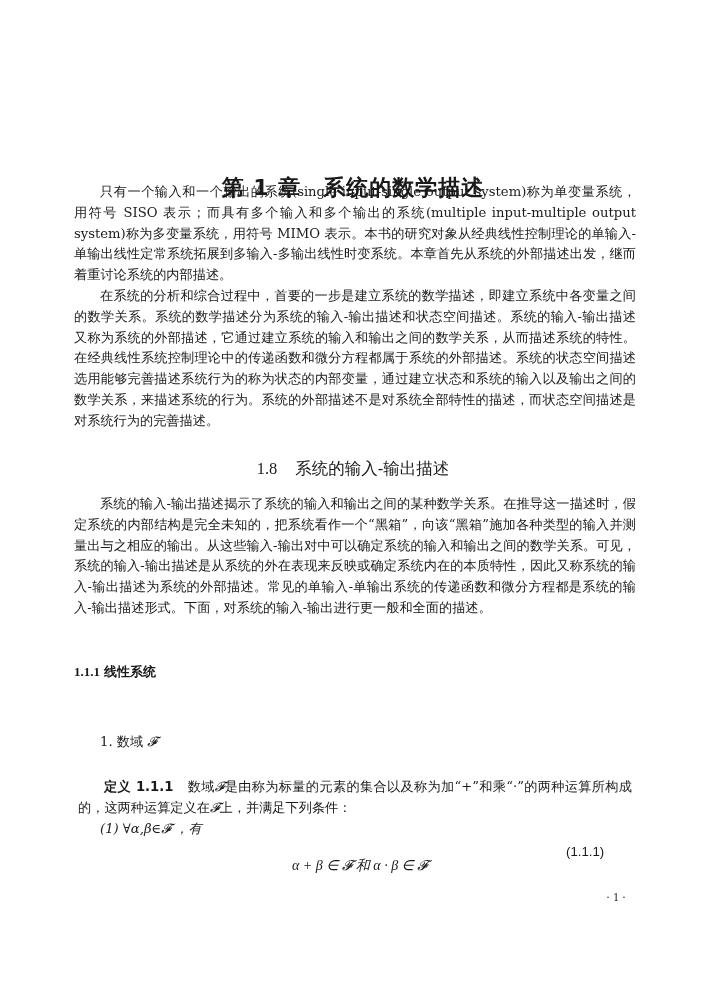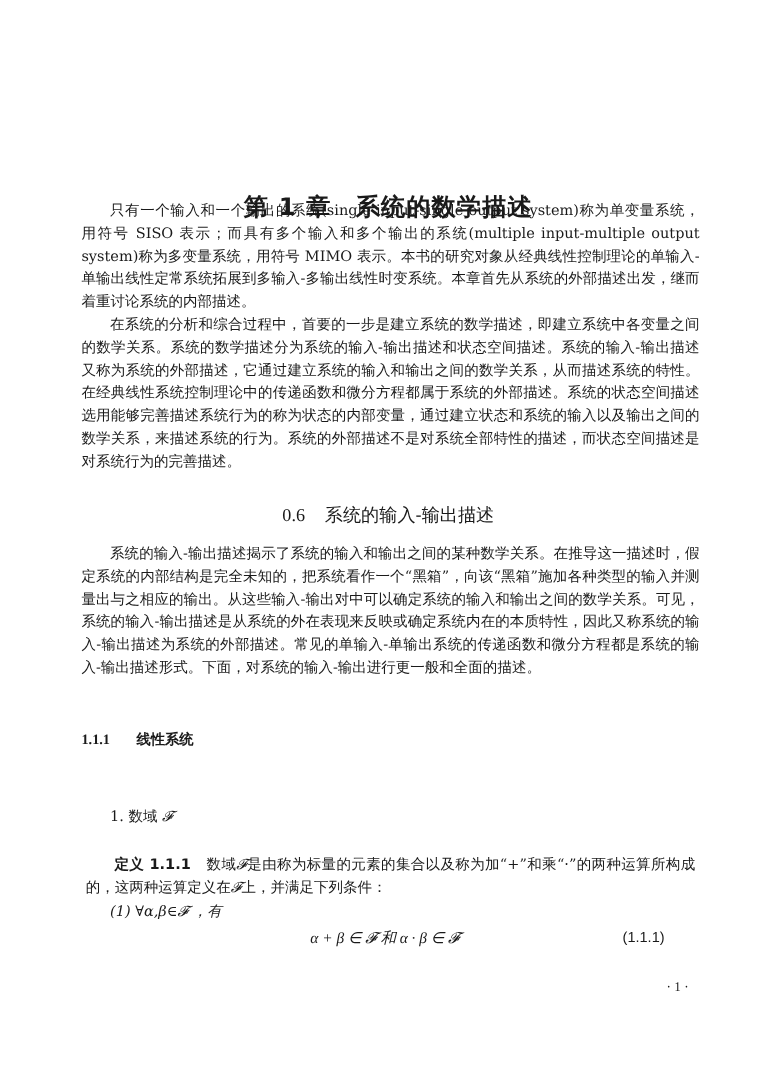--- a/index.html
+++ b/index.html
@@ -10,49 +10,49 @@
          font-size: 22px; font-weight: bold; letter-spacing: 1px; font-family: "DejaVu Sans", sans-serif; margin-top: 35px; }
   .chapter-title .num { margin-right: 22px; }
   .para { position: absolute; left: 74px; width: 562px; font-size: 13.2px; line-height: 20.8px;
           text-align: justify; text-indent: 26px; }
   .para p { margin: 0; text-indent: 26px; }
   .section-title { position: absolute; top: 458px; left: 0; width: 706px; text-align: center;
           font-size: 16.5px; }
   .section-title .num { margin-right: 18px; font-family: "Liberation Serif", serif; }
   .subsection { position: absolute; top: 663px; left: 74px; font-size: 13px; font-weight: bold;
           font-family: "DejaVu Sans", sans-serif; }
-  .subsection .num { margin-right: 24px; font-family: "Liberation Serif", serif; font-weight: bold; }
+  .subsection .num { margin-right: 4px; font-family: "Liberation Serif", serif; font-weight: bold; }
   .item-title { position: absolute; top: 733px; left: 100px; font-size: 13.2px; }
   .script-f { font-family: "DejaVu Serif", serif; font-style: italic; }
   .def { position: absolute; top: 773px; left: 74px; width: 562px; font-size: 13.2px; line-height: 20.8px; text-align: justify; }
   .def .first { text-indent: 26px; margin: 4px; }
   .def .label { font-weight: bold; font-family: "DejaVu Sans", sans-serif; margin-right: 14px; }
   .cond1 { position: absolute; top: 820px; left: 100px; font-size: 13.2px; font-style: italic; }
   .eq { position: absolute; top: 844px; left: 0; width: 706px; font-size: 13.2px; }
-  .eq .expr { position: absolute; left: 282px; font-style: italic; font-family: "Liberation Serif", serif; font-size: 14px; }
+  .eq .expr { position: absolute; left: 292px; font-style: italic; font-family: "Liberation Serif", serif; font-size: 14px; margin-top: 13px; }
   .eq .num { position: absolute; left: 566px; font-family: Liberation Sans, sans-serif; }
   .cond2 { position: absolute; top: 866px; left: 100px; font-size: 13.2px; }
   .page-number { position: absolute; top: 890px; left: 606px; font-size: 12px; font-family: "Liberation Serif", serif; }
 </style>
 </head>
 <body>
 
 <div class="page">
 
   <div class="chapter-title">
     <span class="num">第 1 章</span><span>系统的数学描述</span>
   </div>
 
   <div class="para" style="top:182px;">
     <p>只有一个输入和一个输出的系统(single input-single output system)称为单变量系统，用符号 SISO 表示；而具有多个输入和多个输出的系统(multiple input-multiple output system)称为多变量系统，用符号 MIMO 表示。本书的研究对象从经典线性控制理论的单输入-单输出线性定常系统拓展到多输入-多输出线性时变系统。本章首先从系统的外部描述出发，继而着重讨论系统的内部描述。</p>
     <p>在系统的分析和综合过程中，首要的一步是建立系统的数学描述，即建立系统中各变量之间的数学关系。系统的数学描述分为系统的输入-输出描述和状态空间描述。系统的输入-输出描述又称为系统的外部描述，它通过建立系统的输入和输出之间的数学关系，从而描述系统的特性。在经典线性系统控制理论中的传递函数和微分方程都属于系统的外部描述。系统的状态空间描述选用能够完善描述系统行为的称为状态的内部变量，通过建立状态和系统的输入以及输出之间的数学关系，来描述系统的行为。系统的外部描述不是对系统全部特性的描述，而状态空间描述是对系统行为的完善描述。</p>
   </div>
 
   <div class="section-title">
-    <span class="num">0.6</span><span>系统的输入-输出描述</span>
+    <span class="num">1.8</span><span>系统的输入-输出描述</span>
   </div>
 
   <div class="para" style="top:494px;">
     <p>系统的输入-输出描述揭示了系统的输入和输出之间的某种数学关系。在推导这一描述时，假定系统的内部结构是完全未知的，把系统看作一个“黑箱”，向该“黑箱”施加各种类型的输入并测量出与之相应的输出。从这些输入-输出对中可以确定系统的输入和输出之间的数学关系。可见，系统的输入-输出描述是从系统的外在表现来反映或确定系统内在的本质特性，因此又称系统的输入-输出描述为系统的外部描述。常见的单输入-单输出系统的传递函数和微分方程都是系统的输入-输出描述形式。下面，对系统的输入-输出进行更一般和全面的描述。</p>
   </div>
 
   <div class="subsection">
     <span class="num">1.1.1</span><span>线性系统</span>
   </div>
 

